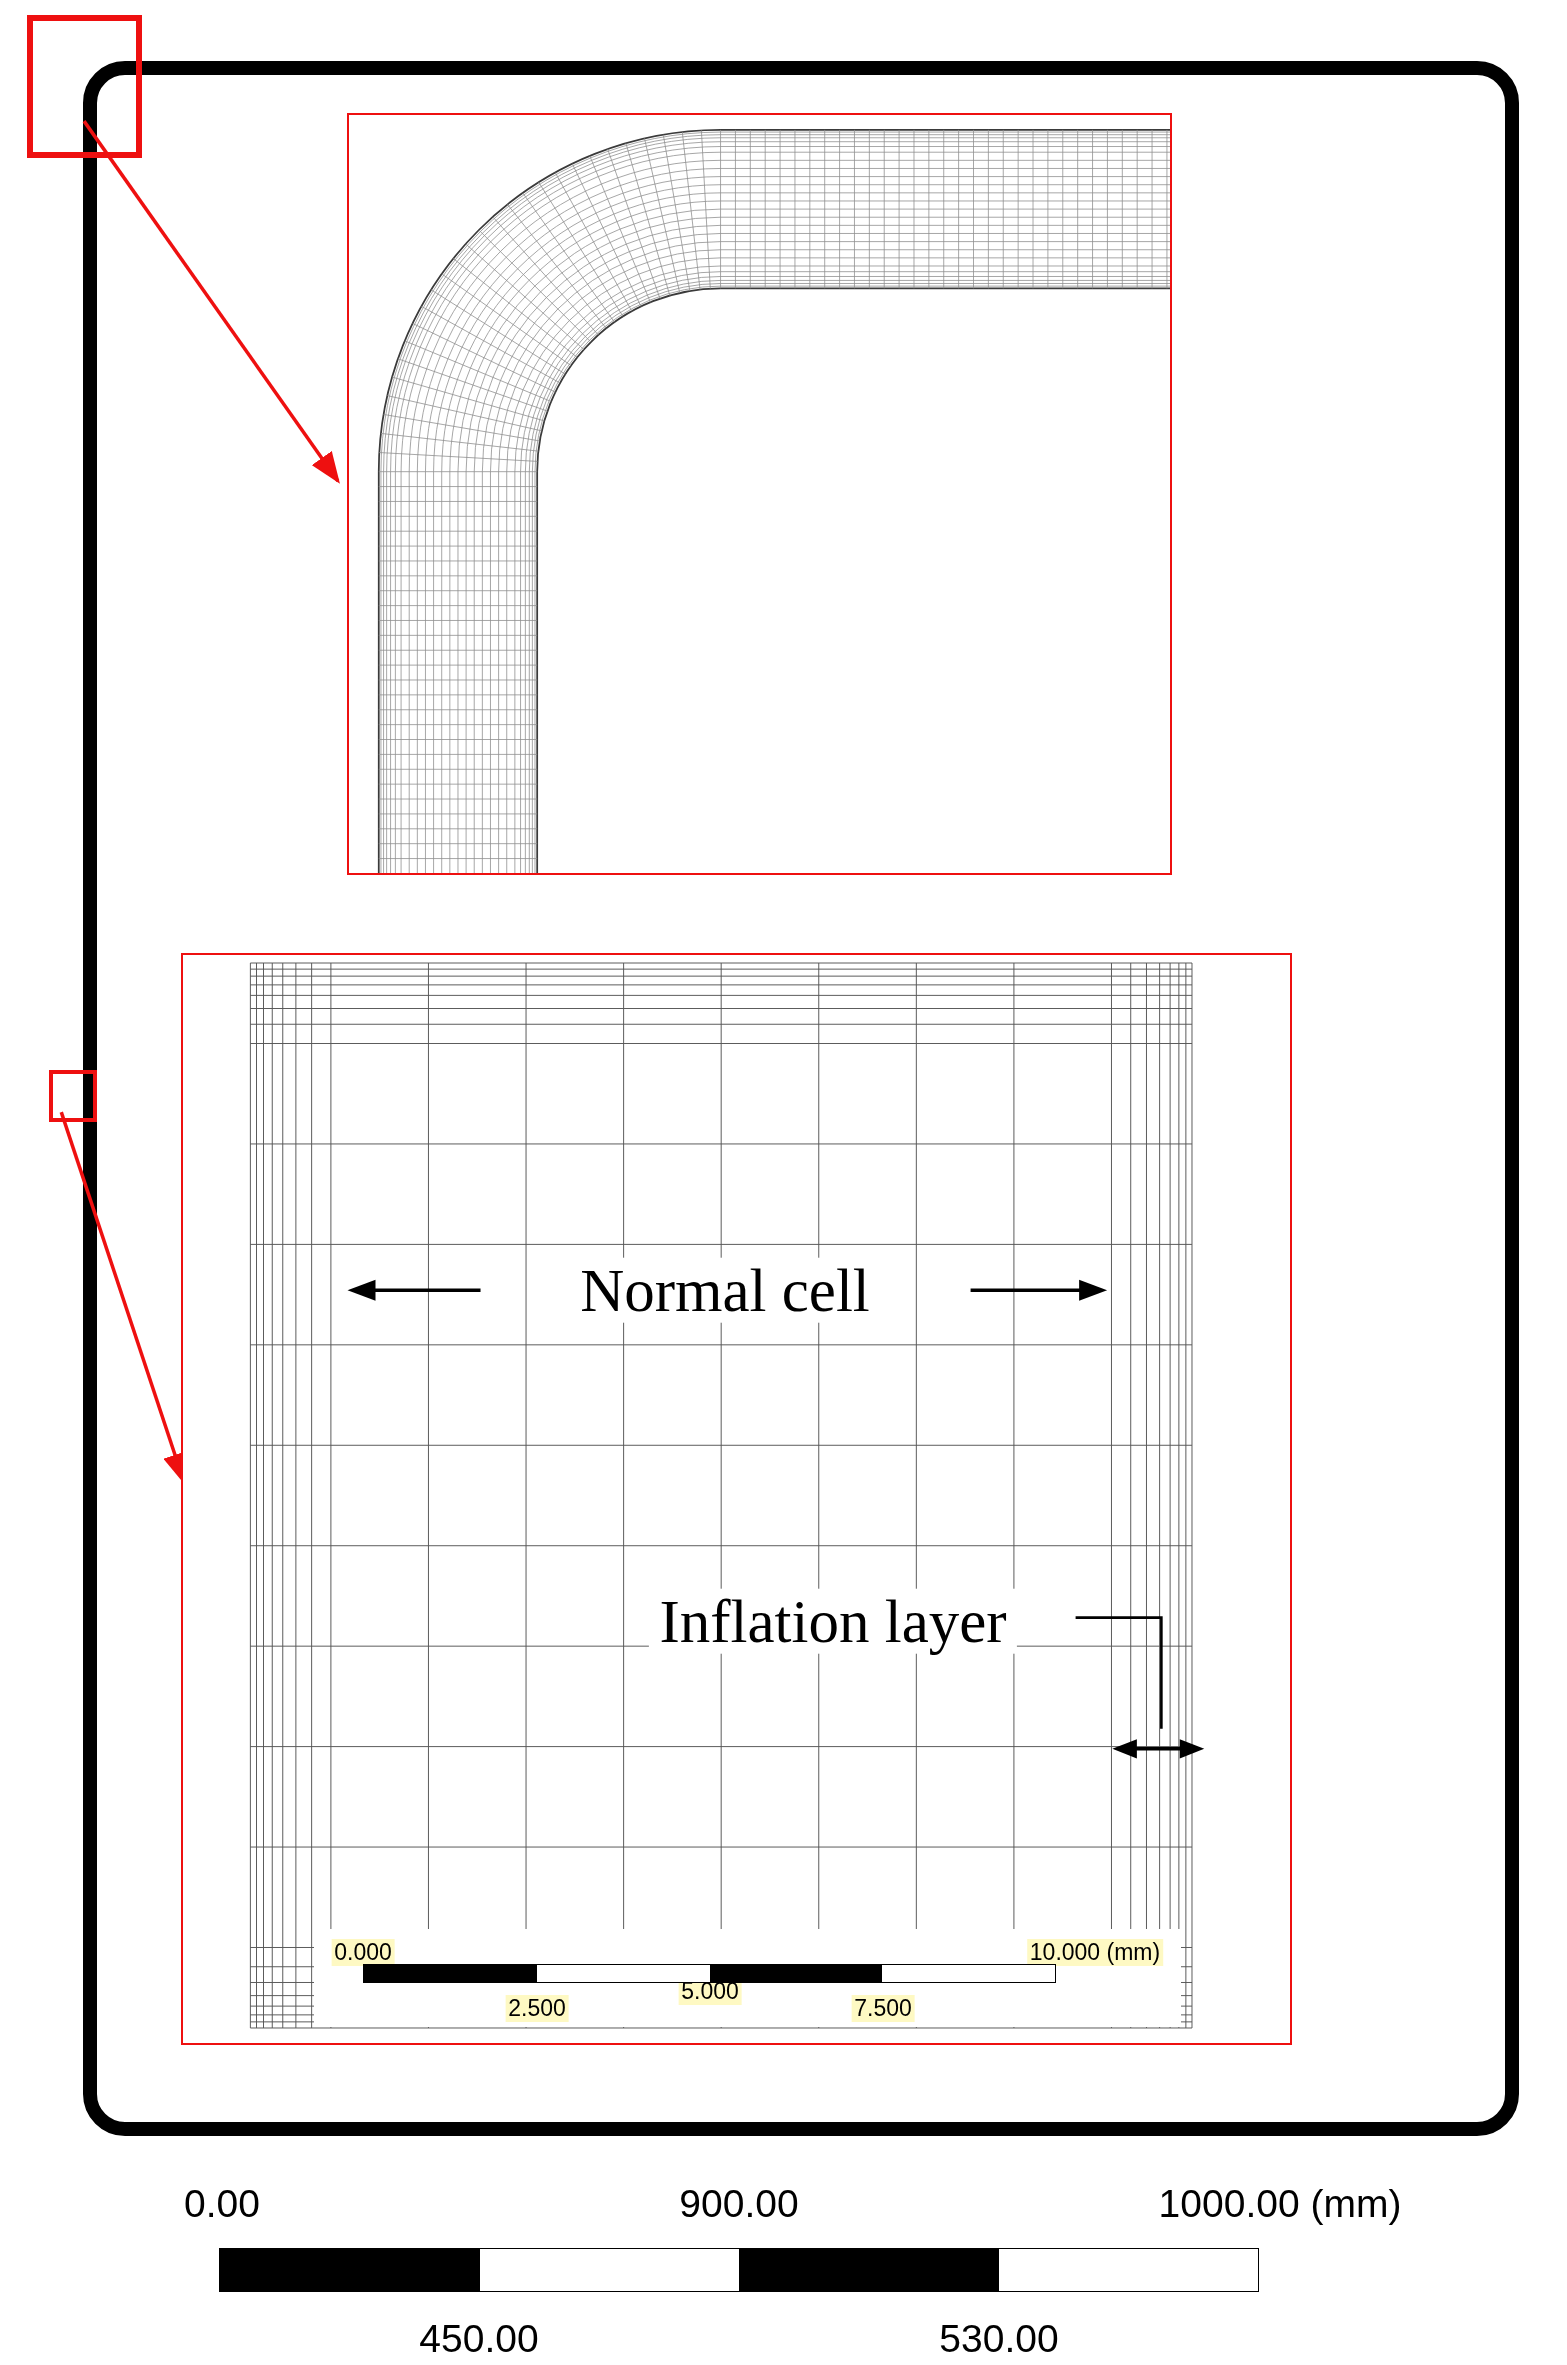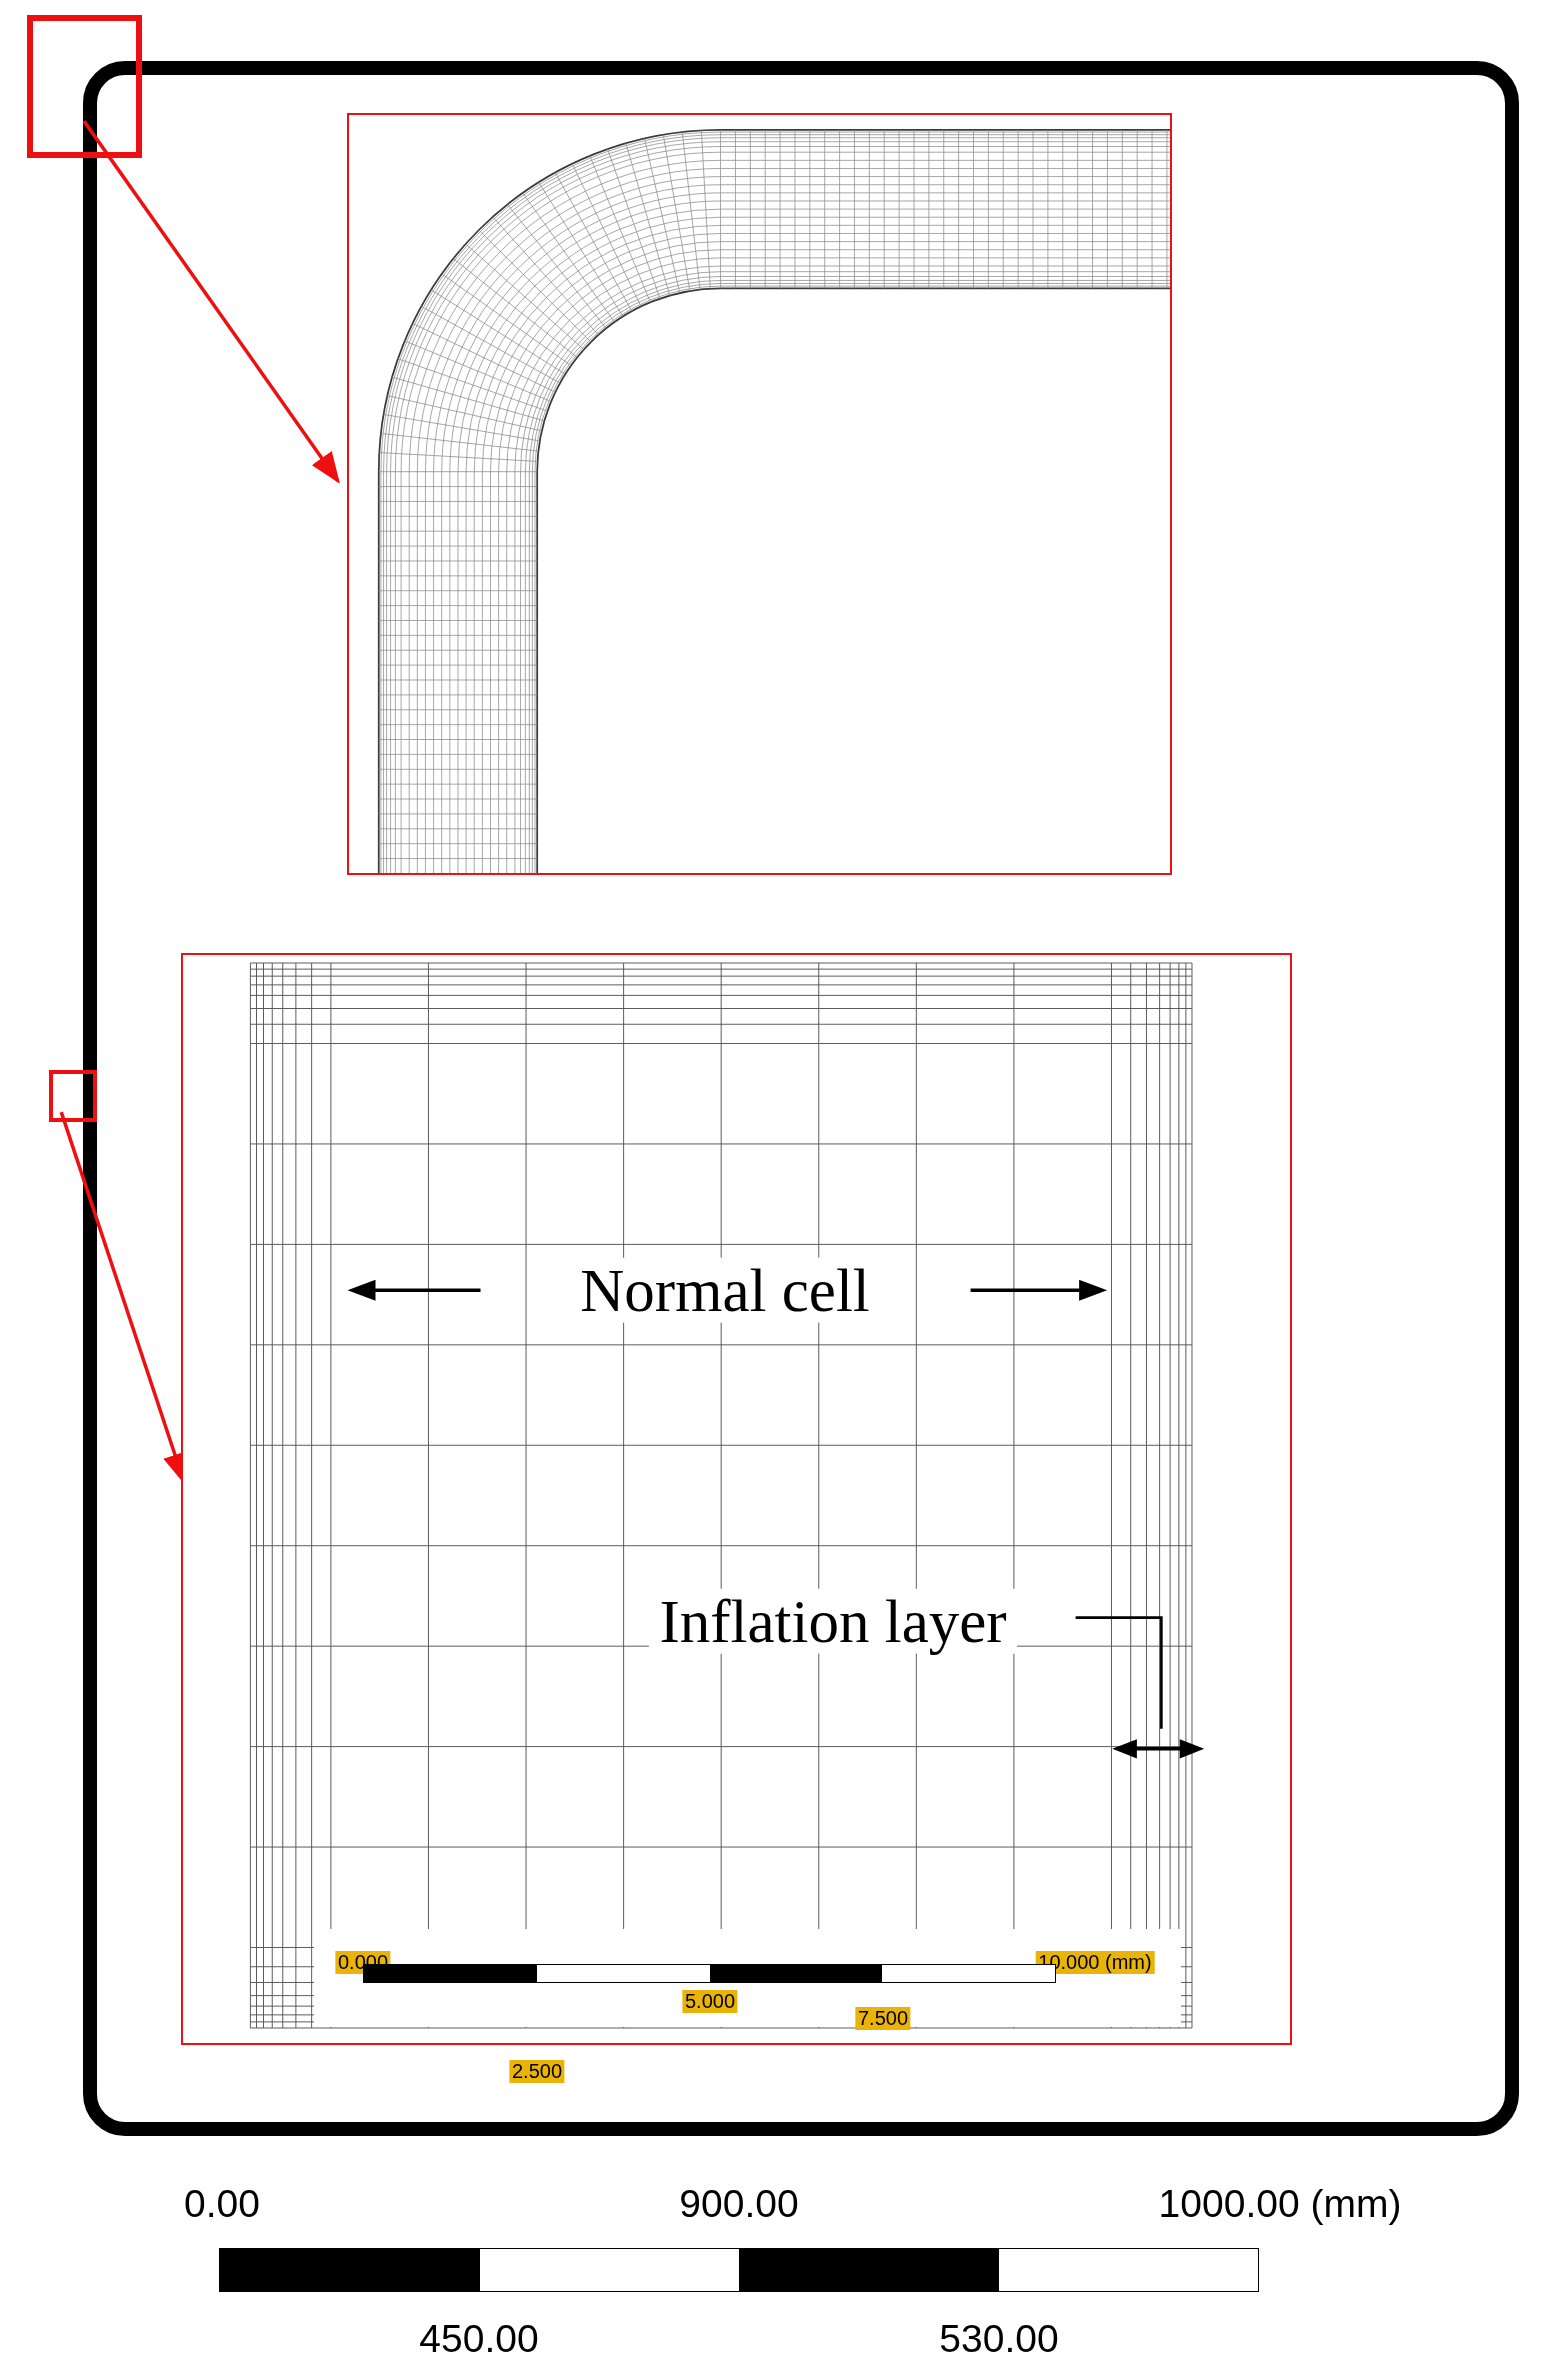--- a/index.html
+++ b/index.html
@@ -24,21 +24,21 @@
   .overlay{position:absolute;left:0;top:0;pointer-events:none;}
 
   
   .ann{position:absolute;font-family:"Liberation Serif",serif;font-size:61px;line-height:1.0;
        background:#fff;padding:1.8px 10.5px;white-space:nowrap;transform:translate(-50%,-50%);}
   .normal-cell{left:542px;top:335px;}
   .inflation{left:650px;top:666px;}
 
   
   .iscale-panel{position:absolute;left:131px;top:974px;width:867px;height:98px;background:#fff;}
-  .ilabel{position:absolute;transform:translateX(-50%);font-size:20px;white-space:nowrap;background:#eab308;padding:0 2.6px;margin-top:12px;}
+  .ilabel{position:absolute;transform:translateX(-50%);font-size:23px;white-space:nowrap;background:#fef9c3;padding:0 2.6px;}
   .ibar{position:absolute;display:flex;border:1.8px solid #000;box-sizing:border-box;background:#fff;}
 
   
   .mlabel{position:absolute;transform:translateX(-50%);font-size:39px;white-space:nowrap;}
   .mbar{position:absolute;display:flex;border:1.8px solid #000;box-sizing:border-box;background:#fff;}
 
   .seg{flex:1;height:100%;}
   .seg-b{background:#000;}
   .seg-w{background:#fff;}
 </style>
@@ -253,21 +253,21 @@
     <div class="iscale-panel"></div>
     <span class="ilabel" style="left:180px;top:984px">0.000</span>
     <span class="ilabel" style="left:527px;top:1023px">5.000</span>
     <span class="ilabel" style="left:912px;top:984px">10.000 (mm)</span>
     <div class="ibar" style="left:180px;top:1009px;width:693px;height:19px">
       <div class="seg seg-b"></div>
       <div class="seg seg-w"></div>
       <div class="seg seg-b"></div>
       <div class="seg seg-w"></div>
     </div>
-    <span class="ilabel" style="left:354px;top:1093px">2.500</span>
+    <span class="ilabel" style="left:354px;top:1040px">2.500</span>
     <span class="ilabel" style="left:700px;top:1040px">7.500</span>
 
     <div class="ann inflation">Inflation layer</div>
     <div class="ann normal-cell">Normal cell</div>
   </div>
 
   <span class="mlabel" style="left:222px;top:2182px">0.00</span>
   <span class="mlabel" style="left:739px;top:2182px">900.00</span>
   <span class="mlabel" style="left:1280px;top:2182px">1000.00 (mm)</span>
   <div class="mbar" style="left:219px;top:2248px;width:1040px;height:44px">

